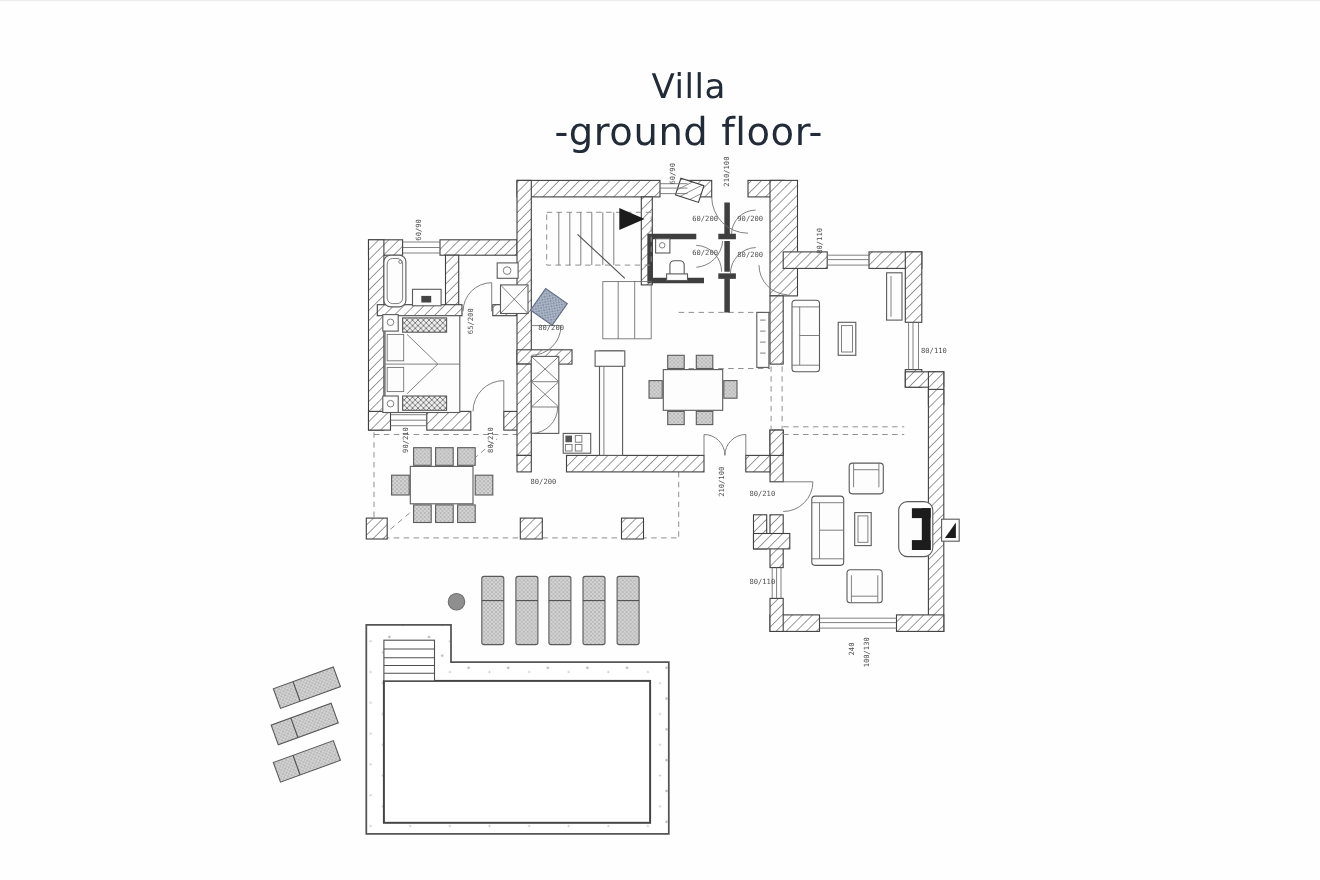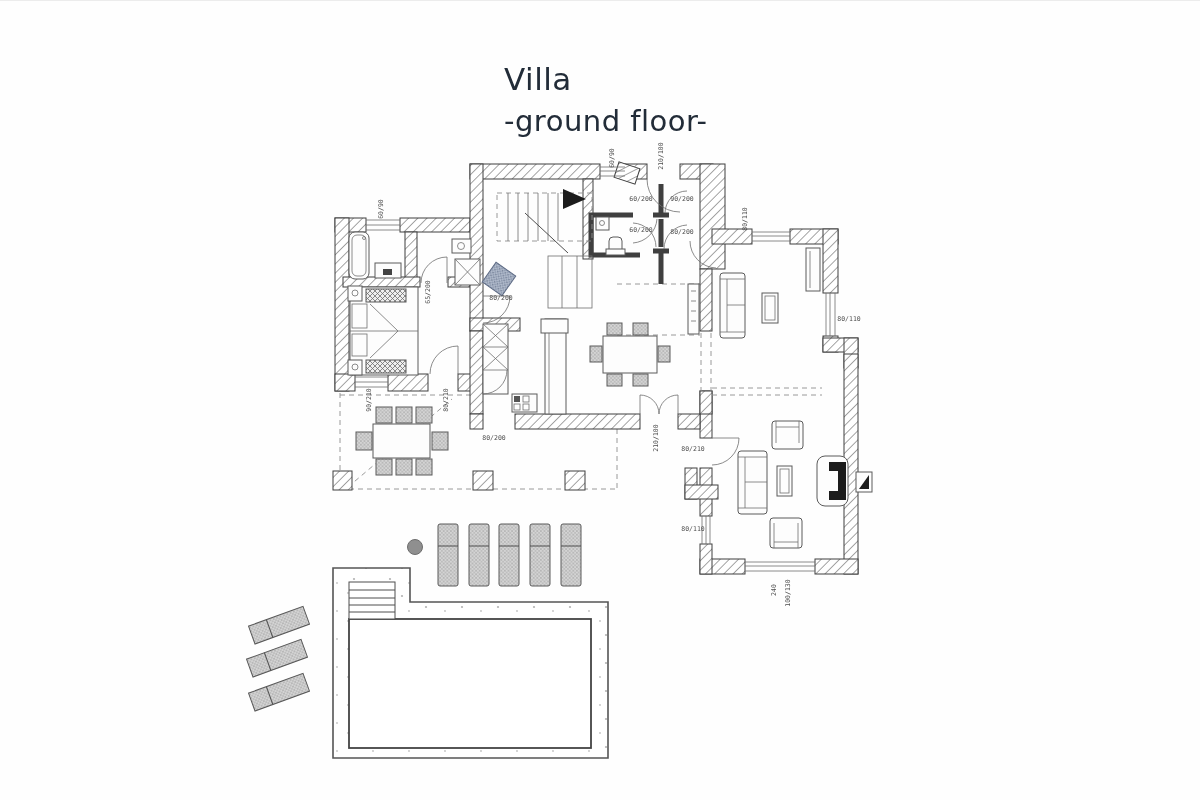--- a/index.html
+++ b/index.html
@@ -1,20 +1,20 @@
 <!DOCTYPE html>
 <html><head>
 <meta charset="utf-8">
 <style>
   html,body{margin:0;padding:0;background:#fff;}
   .canvas{position:relative;width:1200px;height:800px;background:#fefefe;overflow:hidden;
           font-family:"DejaVu Sans",sans-serif;border-top:1px solid #ececec;}
-  .title-block{position:absolute;left:504px;top:56px;color:#222c38;}
+  .title-block{position:absolute;left:504px;top:56px;color:#222c38;text-align:center;}
   .title-line1{font-size:31px;line-height:44px;font-weight:400;letter-spacing:.5px;}
-  .title-line2{font-size:29px;line-height:40px;font-weight:400;letter-spacing:.5px;}
+  .title-line2{font-size:35px;line-height:40px;font-weight:400;letter-spacing:.5px;}
   svg{position:absolute;left:0;top:0;}
   .wall{fill:url(#hatch);stroke:#3f3f3f;stroke-width:1;}
   .part{stroke:#3f3f3f;stroke-width:5;fill:none;}
   .ln{stroke:#4f4f4f;stroke-width:1;fill:none;}
   .lnt{stroke:#6f6f6f;stroke-width:.8;fill:none;}
   .dash{stroke:#8f8f8f;stroke-width:.9;fill:none;stroke-dasharray:5 4;}
   .furn{stroke:#5a5a5a;stroke-width:1;fill:#fdfdfd;}
   .stip{fill:url(#stip);stroke:#5a5a5a;stroke-width:1;}
   .dim{font:6.5px "DejaVu Sans Mono",monospace;fill:#4e4e4e;text-anchor:middle;}
 </style>

